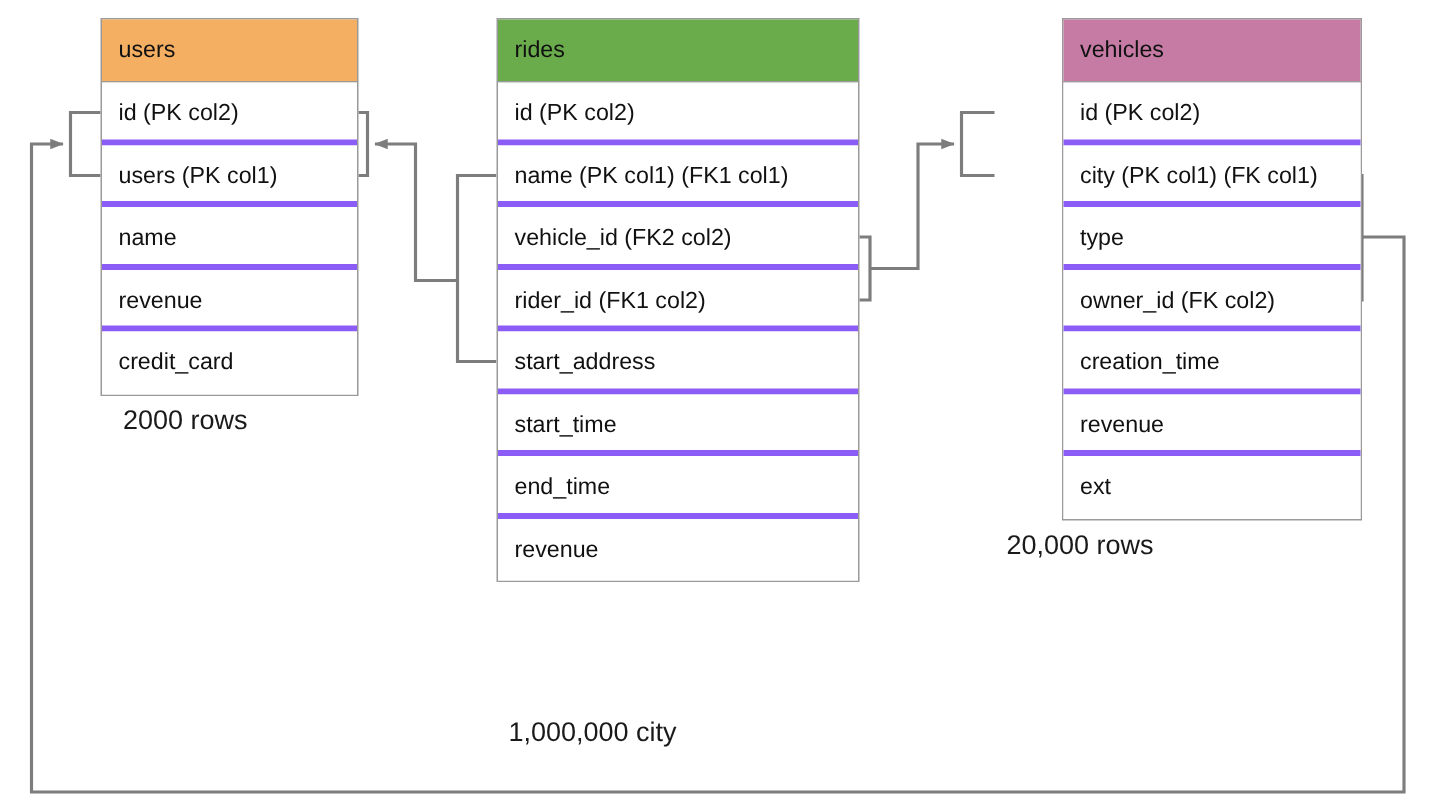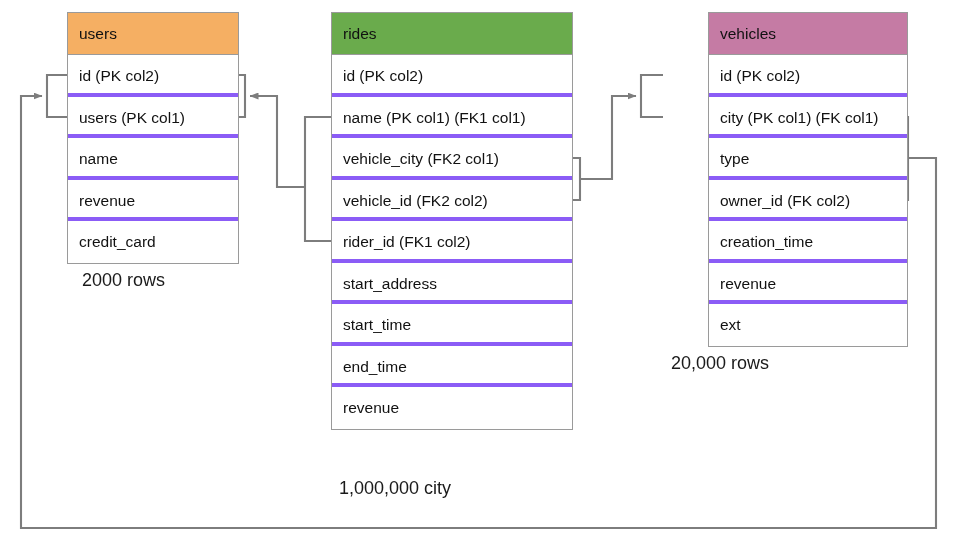--- a/index.html
+++ b/index.html
@@ -103,21 +103,20 @@
     <div class="entity-field">name</div>
     <div class="entity-field">revenue</div>
     <div class="entity-field last">credit_card</div>
   </div>
   <div class="rowcount" style="left:82px; top:270px;">2000 rows</div>
 
   <div class="entity" style="left:331px; top:12px; width:242px;">
     <div class="entity-header" style="background:#6aab4c;">rides</div>
     <div class="entity-field">id (PK col2)</div>
     <div class="entity-field">name (PK col1) (FK1 col1)</div>
-    <div class="entity-field">vehicle_city (FK2 col1)</div>
     <div class="entity-field">vehicle_id (FK2 col2)</div>
     <div class="entity-field">rider_id (FK1 col2)</div>
     <div class="entity-field">start_address</div>
     <div class="entity-field">start_time</div>
     <div class="entity-field">end_time</div>
     <div class="entity-field last">revenue</div>
   </div>
   <div class="rowcount" style="left:339px; top:478px;">1,000,000 city</div>
 
   <div class="entity" style="left:663px; top:12px; width:200px;margin-left:45px;">

